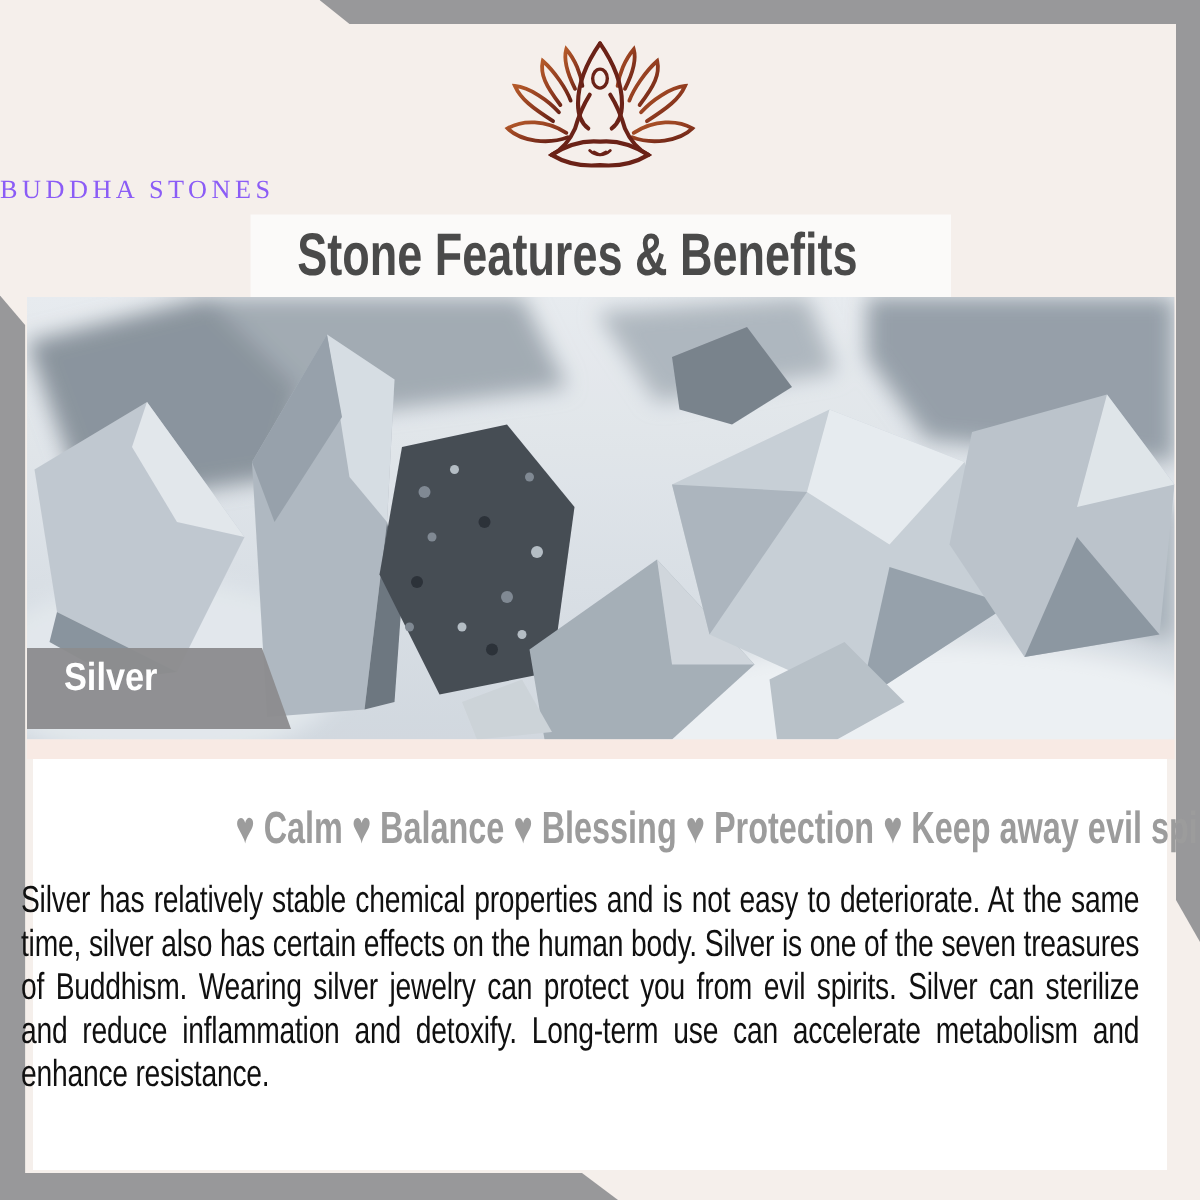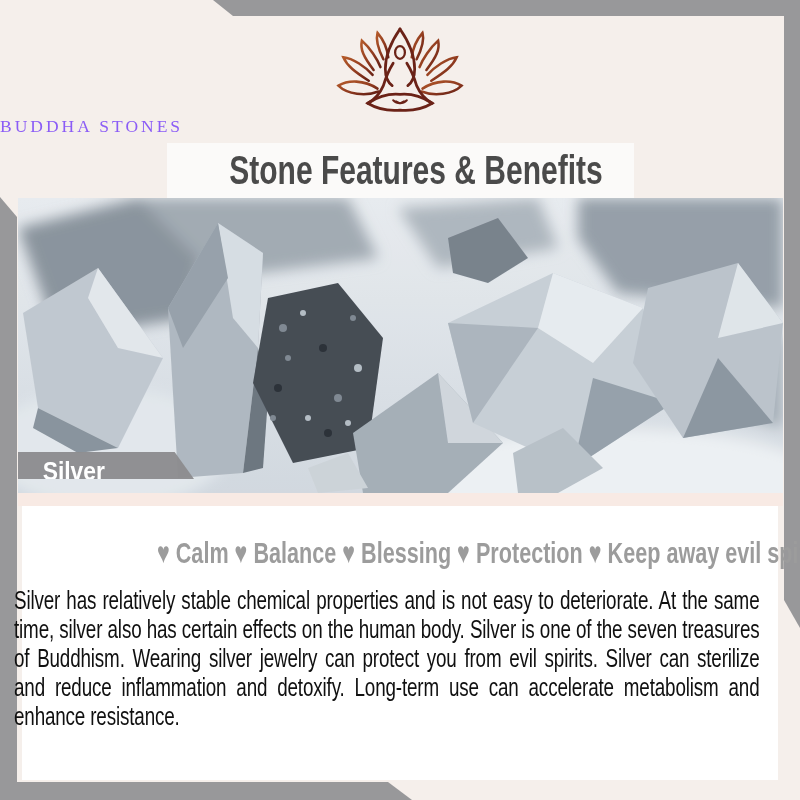--- a/index.html
+++ b/index.html
@@ -18,28 +18,28 @@
     clip-path:polygon(0 0,388px 0,100% 100%,0 100%);}
 
   
   .logo{position:absolute;left:335px;top:26px;width:130px;height:88px;}
   .brand-name{position:absolute;left:0;top:116px;width:800px;
     font-family:"Liberation Serif",serif;font-size:17.5px;letter-spacing:3px;
     color:#8b5cf6;}
 
   
   .title-bar{position:absolute;left:167px;top:143px;width:467px;height:55px;
-    background:#fbfaf9;display:flex;align-items:center;justify-content:flex-start;}
+    background:#fbfaf9;display:flex;align-items:center;justify-content:flex-end;}
   .title-bar .title{white-space:nowrap;font-weight:bold;font-size:40px;
     color:#4a4a4a;transform:scaleX(0.75);transform-origin:center;}
 
   
   .photo{position:absolute;left:18px;top:198px;width:765px;height:295px;}
   .photo svg{display:block;}
-  .photo-label{position:absolute;left:18px;top:452px;width:176px;height:27px;
+  .photo-label{position:absolute;left:18px;top:432px;width:176px;height:54px;
     background:rgba(140,141,143,0.96);
     clip-path:polygon(0 0,89% 0,100% 100%,0 100%);}
   .photo-label span{display:block;padding-left:28px;line-height:38px;
     font-size:26px;font-weight:bold;color:#ffffff;transform:scaleX(0.88);
     transform-origin:left center;}
 
   
   .accent-strip{position:absolute;left:18px;top:493px;width:765px;height:13px;
     background:#f8eae4;}
   .content-box{position:absolute;left:22px;top:506px;width:756px;height:274px;

